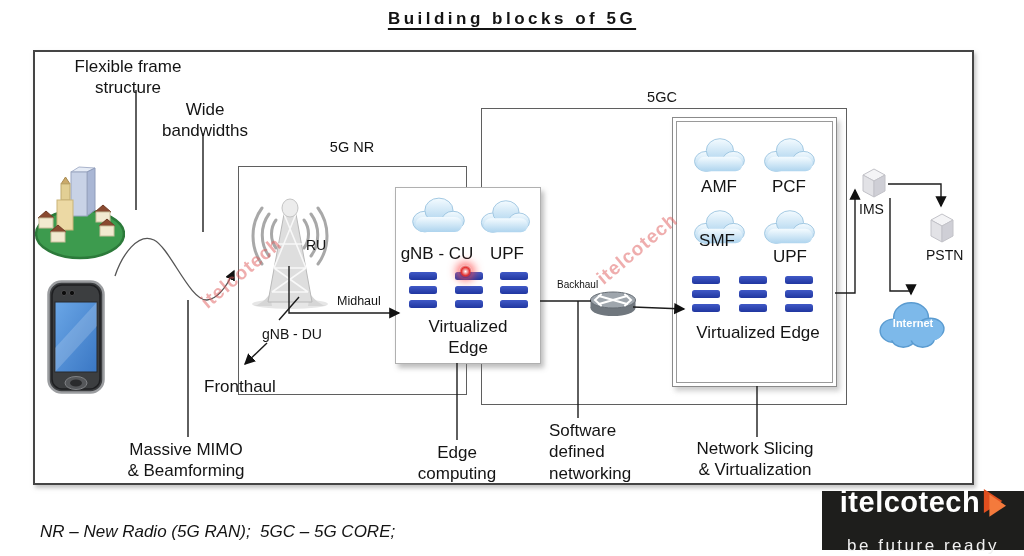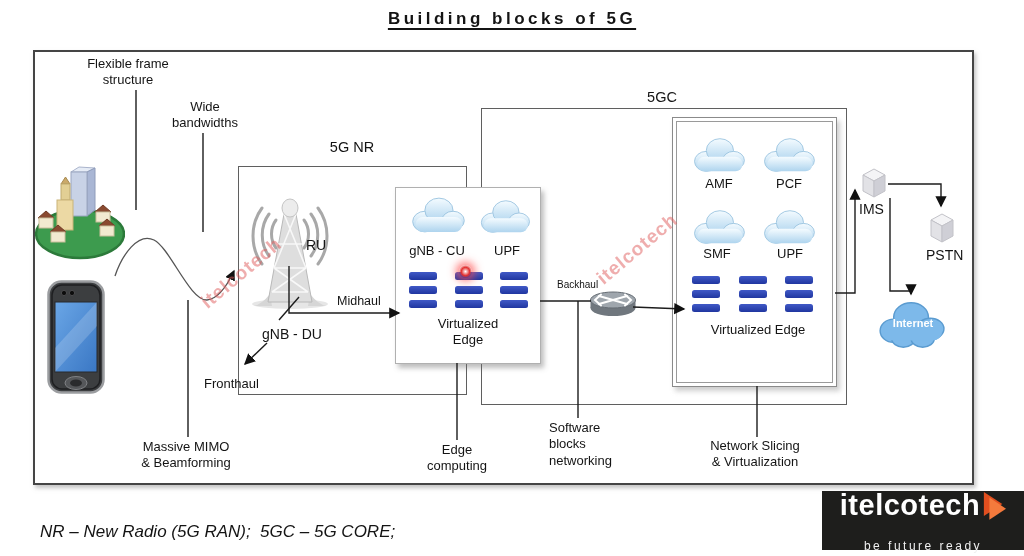--- a/index.html
+++ b/index.html
@@ -1,19 +1,19 @@
 <!DOCTYPE html>
 <html><head>
 <meta charset="utf-8">
 <style>
   html,body{margin:0;padding:0;background:#fff;}
   .stage{position:relative;width:1024px;height:556px;background:#ffffff;overflow:hidden;
          font-family:"Liberation Sans",sans-serif;color:#141414;}
   .abs{position:absolute;}
-  .lbl{position:absolute;font-size:13px;line-height:1.25;text-align:center;
+  .lbl{position:absolute;font-size:17px;line-height:1.25;text-align:center;
        white-space:pre-line;transform:translateX(-50%);z-index:4;color:#141414;}
   .lbl.left{transform:none;text-align:left;}
   .page-title{position:absolute;left:50%;top:9px;transform:translateX(-50%);
        font-size:17px;font-weight:bold;letter-spacing:3.5px;
        text-decoration:underline;text-underline-offset:4px;text-decoration-thickness:2px;z-index:4;}
   .outer-box{position:absolute;left:33px;top:50px;width:937px;height:431px;
        border:2px solid #454545;background:#fff;z-index:1;
        box-shadow:2px 3px 4px rgba(140,140,140,.5);}
   .group-box{position:absolute;border:1.5px solid #5f5f5f;z-index:1;}
   .panel{position:absolute;background:#fff;border:1px solid #b0b0b0;z-index:2;
@@ -28,21 +28,21 @@
       color:rgba(224,92,92,.5);transform:rotate(-40deg);z-index:6;}
   .laser{position:absolute;left:459px;top:265px;width:13px;height:13px;border-radius:50%;
       background:radial-gradient(circle,#ffffff 0%,#e23030 45%,rgba(226,48,48,.15) 75%);
       box-shadow:0 0 9px 3px rgba(255,70,70,.75);z-index:7;}
   .footnote{position:absolute;left:40px;top:522px;font-size:17px;font-style:italic;
       white-space:pre;z-index:4;}
   .logo{position:absolute;left:822px;top:491px;width:202px;height:59px;background:#1e1e1c;
       display:flex;flex-direction:column;align-items:center;justify-content:center;z-index:8;}
   .logo-row{display:flex;align-items:center;}
   .logo-name{color:#fff;font-weight:bold;font-size:29px;letter-spacing:.5px;line-height:1;}
-  .logo-tag{color:#f0f0f0;font-size:12px;letter-spacing:2.5px;margin-top:17px;}
+  .logo-tag{color:#f0f0f0;font-size:17px;letter-spacing:2.5px;margin-top:17px;}
   .internet-lbl{position:absolute;left:913px;top:317px;transform:translateX(-50%);
       color:#fff;font-weight:bold;font-size:11px;z-index:4;}
   svg.overlay{position:absolute;left:0;top:0;z-index:5;pointer-events:none;}
 </style>
 </head>
 <body>
 
 <div class="stage">
 
   <svg width="0" height="0" style="position:absolute" aria-hidden="true">
@@ -179,21 +179,21 @@
       <use href="#cloudShape"></use>
     </svg>
   <svg class="cloud" style="left:690px;top:205px" width="58" height="44" viewBox="0 0 64 44">
       <use href="#cloudShape"></use>
     </svg>
   <svg class="cloud" style="left:760px;top:205px" width="58" height="44" viewBox="0 0 64 44">
       <use href="#cloudShape"></use>
     </svg>
   <div class="lbl" style="left:719px;top:176px;">AMF</div>
   <div class="lbl" style="left:789px;top:176px;">PCF</div>
-  <div class="lbl" style="left:717px;top:246px;">SMF</div>
+  <div class="lbl" style="left:717px;top:230px;">SMF</div>
   <div class="lbl" style="left:790px;top:246px;">UPF</div>
   <div class="rack" style="left:692px;top:276px;">
       <div class="bar"></div>
       <div class="bar"></div>
       <div class="bar"></div>
     </div>
   <div class="rack" style="left:739px;top:276px;">
       <div class="bar"></div>
       <div class="bar"></div>
       <div class="bar"></div>
@@ -226,21 +226,21 @@
       <ellipse cx="30" cy="46" rx="12" ry="9"></ellipse>
       <ellipse cx="50" cy="46" rx="12" ry="9"></ellipse>
     </g>
     <rect x="10" y="30" width="60" height="18" rx="9" fill="#7db9ea"></rect>
   </svg>
   <div class="internet-lbl">Internet</div>
 
   <div class="lbl" style="left:457px;top:442px;">Edge
 computing</div>
   <div class="lbl left" style="left:549px;top:420px;">Software
-blocks
+defined
 networking</div>
   <div class="lbl" style="left:755px;top:438px;">Network Slicing
 &amp; Virtualization</div>
 
   <div class="wm" style="left:192px;top:262px;">itelcotech</div>
   <div class="wm" style="left:588px;top:238px;">itelcotech</div>
 
   <svg class="overlay" width="1024" height="556" viewBox="0 0 1024 556">
     <defs>
       <marker id="ah" markerWidth="9" markerHeight="9" refX="7" refY="4" orient="auto">

